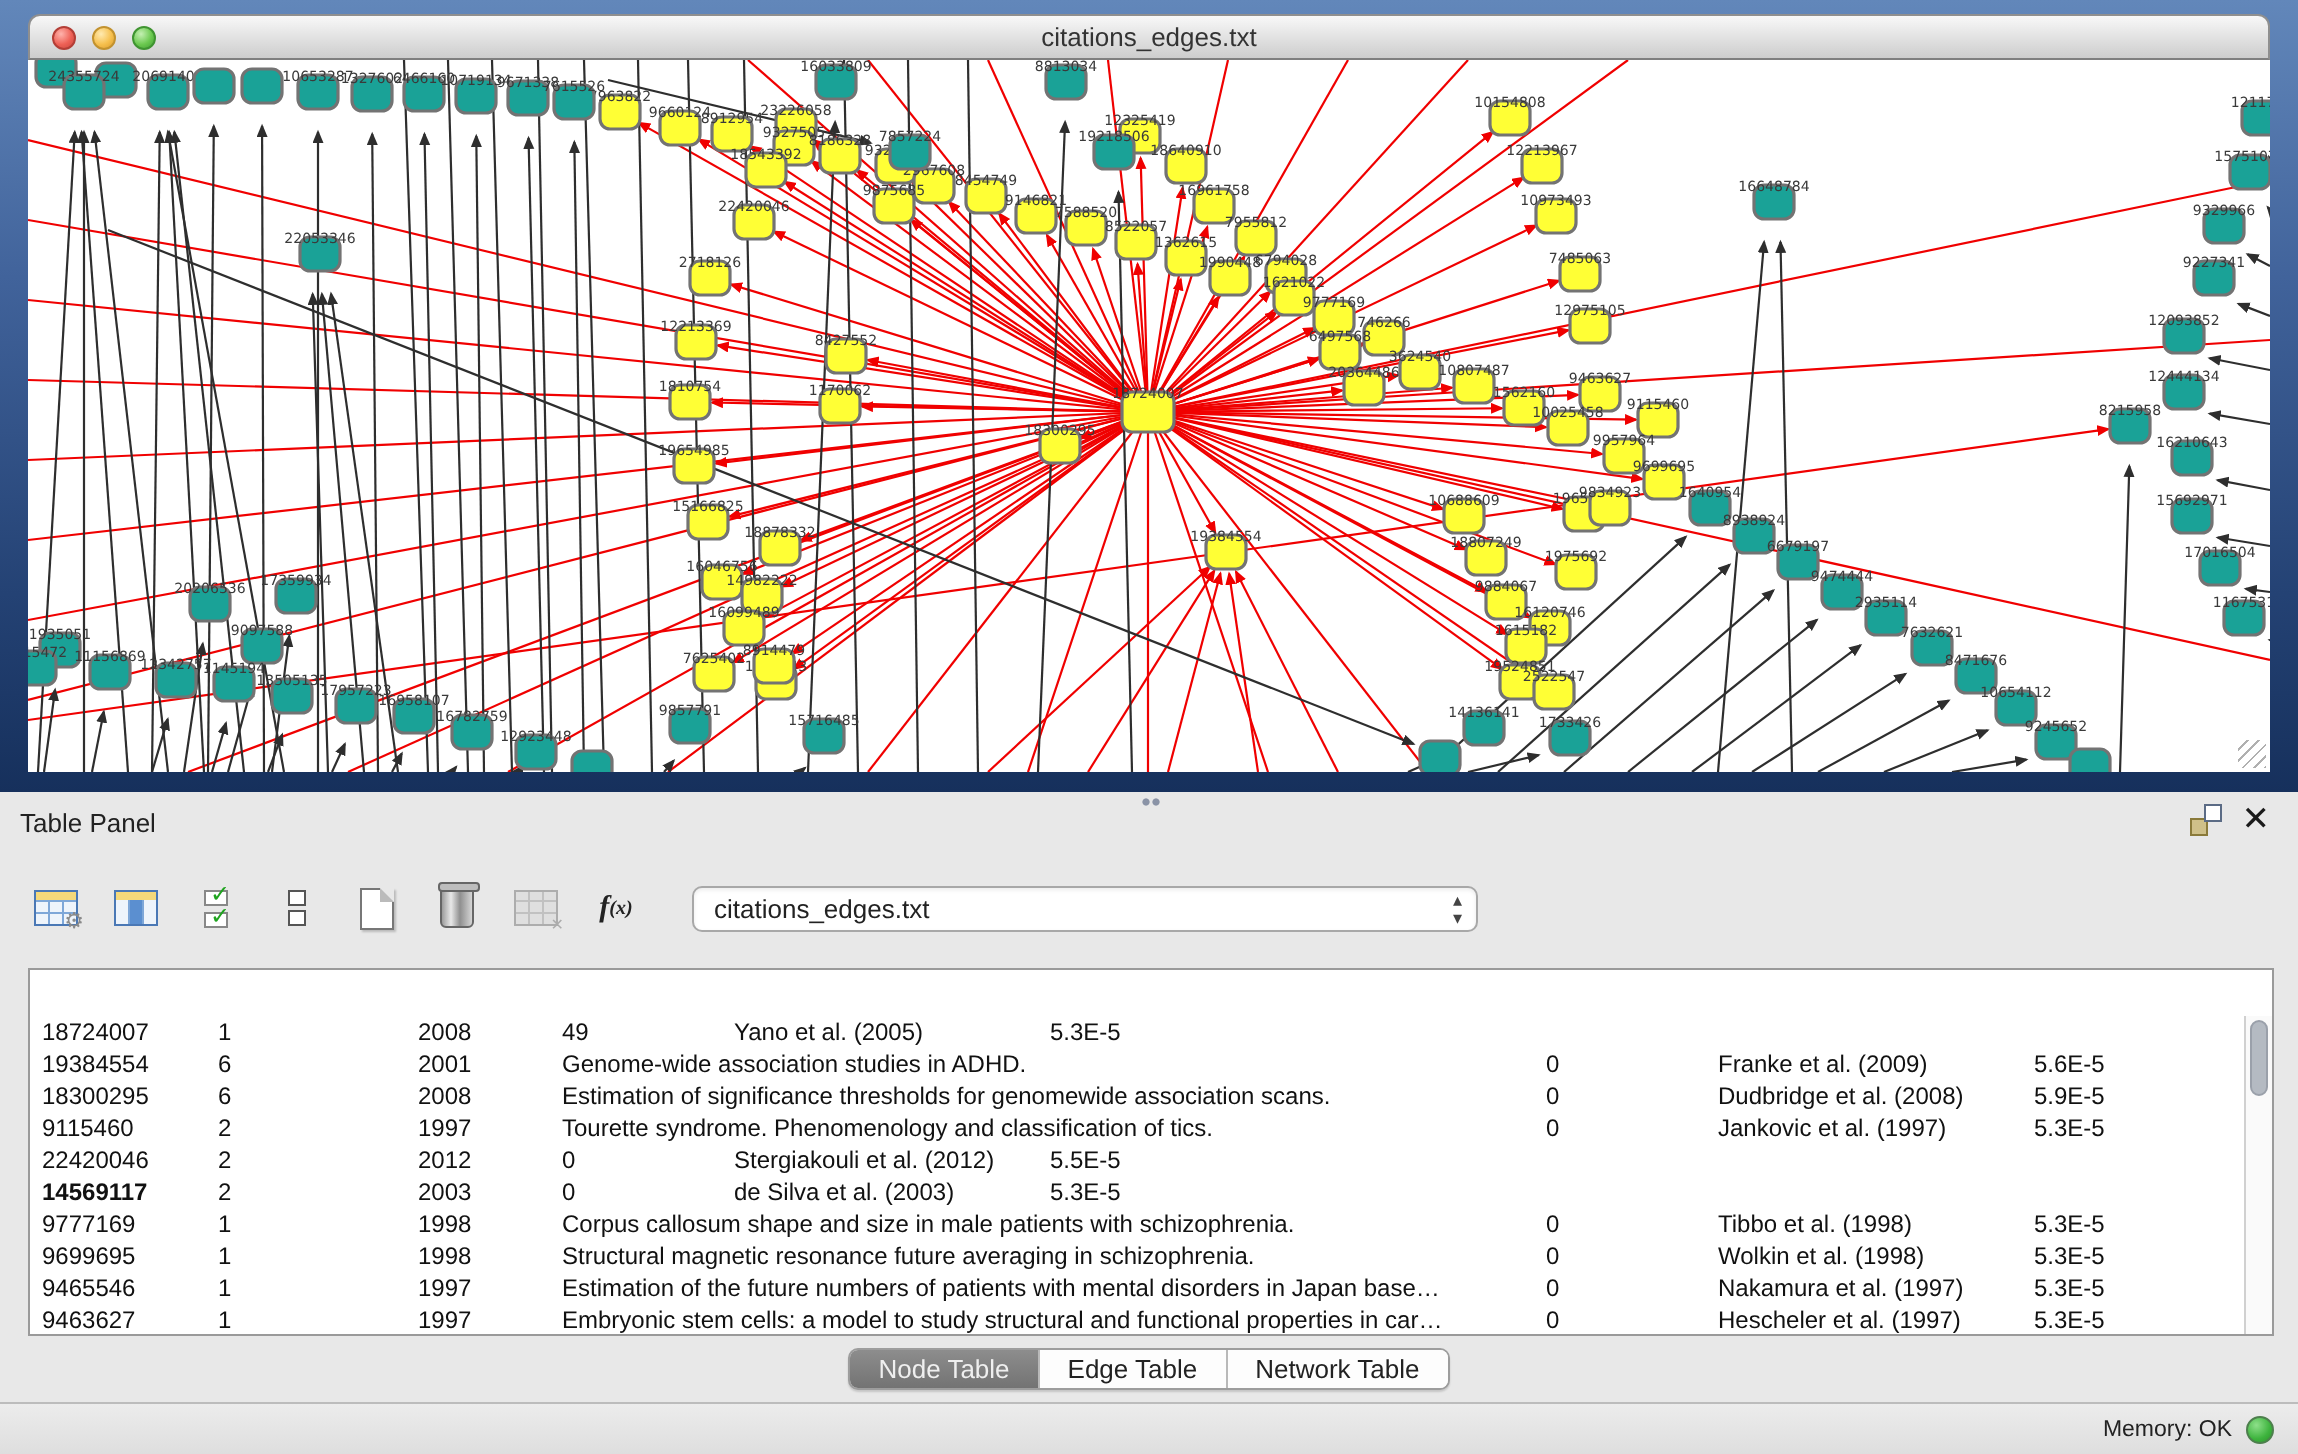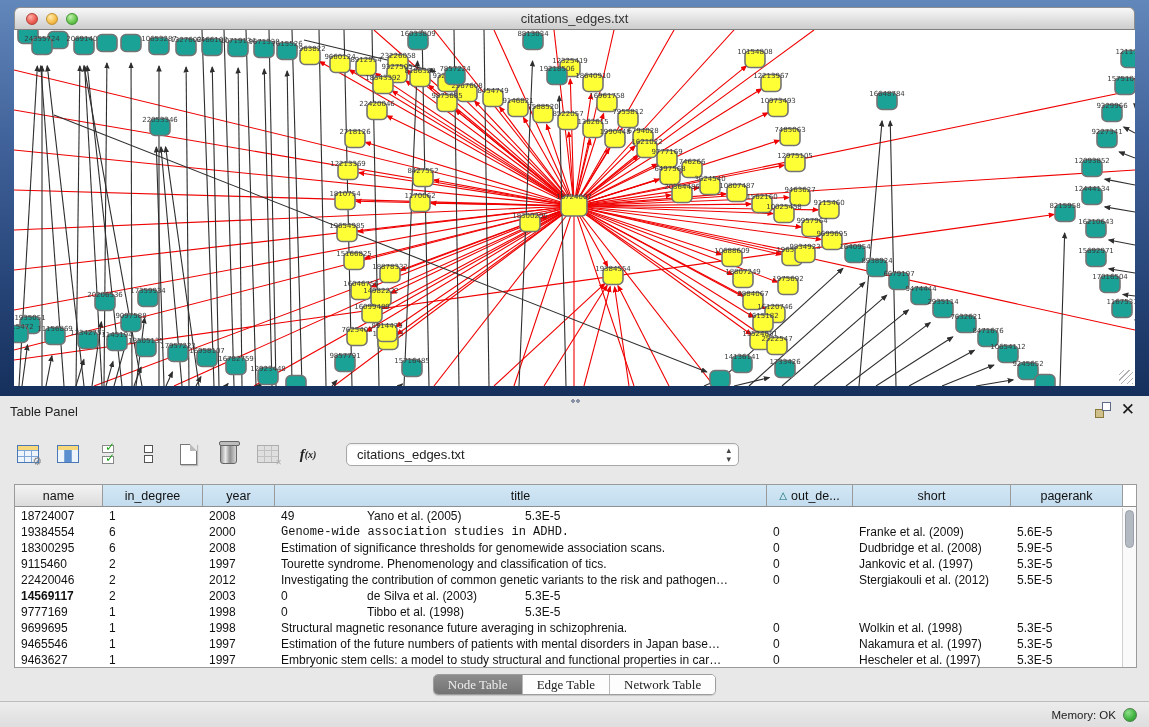--- a/index.html
+++ b/index.html
@@ -48,21 +48,21 @@
   .thdr .hc.gray{background:linear-gradient(#f3f3f3,#dcdcdc);}
   .sorttri{color:#0b6b70;font-size:10px;margin-right:4px;}
   .tbody{position:absolute;left:0;top:23px;right:14px;bottom:0;overflow:hidden;}
   .trow{display:flex;height:16px;font-size:12px;color:#111;align-items:center;}
   .trow .tc{padding-left:6px;white-space:nowrap;overflow:hidden;}
   .vscroll{position:absolute;right:0;top:23px;width:14px;bottom:0;background:#fafafa;border-left:1px solid #d0d0d0;}
   .vthumb{position:absolute;left:2px;top:2px;width:9px;height:38px;border-radius:5px;background:#b4bac2;border:1px solid #9aa0aa;}
 
   .tabsrow{position:absolute;left:0;right:0;top:278px;display:flex;justify-content:center;}
   .segment{display:flex;height:21px;border:1px solid #9d9d9d;border-radius:5px;overflow:hidden;background:#fff;
-    box-shadow:0 1px 1px rgba(0,0,0,.15);font-family:Liberation Serif, serif;}
+    box-shadow:0 1px 1px rgba(0,0,0,.15);}
   .segment .seg{padding:0 14px;font-size:13px;display:flex;align-items:center;color:#222;background:#fdfdfd;
     border-right:1px solid #b9b9b9;}
   .segment .seg:last-child{border-right:none;}
   .segment .seg.sel{background:linear-gradient(#8d8d8d,#737373);color:#efefef;}
 
   .statusbar{position:absolute;left:0;right:0;bottom:0;height:26px;background:linear-gradient(#ececec,#dedede);
     border-top:1px solid #bcbcbc;display:flex;align-items:center;justify-content:flex-end;padding-right:12px;gap:7px;}
   .statusbar .mem{font-size:11.5px;color:#222;}
   .memdot{width:14px;height:14px;border-radius:50%;background:radial-gradient(circle at 35% 30%,#8ee08a,#3db33d 60%,#2e8f2e);
     border:1px solid #4d7f4d;}
@@ -586,58 +586,34 @@
       <div class="combo">
         <span>citations_edges.txt</span>
         <span class="stepper">
             <span>▴</span>
             <span>▾</span>
           </span>
       </div>
     </div>
 
     <div class="ttable">
-      <div class="thdr" id="thead">
-          <div class="hc gray" style="width: 88px; flex: 0 0 88px;">
-            <span>name</span>
-          </div>
-          <div class="hc" style="width: 100px; flex: 0 0 100px;">
-            <span>in_degree</span>
-          </div>
-          <div class="hc" style="width: 72px; flex: 0 0 72px;">
-            <span>year</span>
-          </div>
-          <div class="hc" style="width: 492px; flex: 0 0 492px;">
-            <span>title</span>
-          </div>
-          <div class="hc" style="width: 86px; flex: 0 0 86px;">
-            <span class="sorttri">△</span>
-            <span>out_de...</span>
-          </div>
-          <div class="hc" style="width: 158px; flex: 0 0 158px;">
-            <span>short</span>
-          </div>
-          <div class="hc" style="width: 112px; flex: 0 0 112px;">
-            <span>pagerank</span>
-          </div>
-        </div>
       <div class="tbody" id="tbody">
           <div class="trow">
             <div class="tc" style="width: 88px; flex: 0 0 88px;">18724007</div>
             <div class="tc" style="width: 100px; flex: 0 0 100px;">1</div>
             <div class="tc" style="width: 72px; flex: 0 0 72px;">2008</div>
             <div class="tc" style="width: 86px; flex: 0 0 86px;">49</div>
             <div class="tc" style="width: 158px; flex: 0 0 158px;">Yano et al. (2005)</div>
             <div class="tc" style="width: 112px; flex: 0 0 112px;">5.3E-5</div>
           </div>
           <div class="trow">
             <div class="tc" style="width: 88px; flex: 0 0 88px;">19384554</div>
             <div class="tc" style="width: 100px; flex: 0 0 100px;">6</div>
-            <div class="tc" style="width: 72px; flex: 0 0 72px;">2000</div>
-            <div class="tc" style="width: 492px; flex: 0 0 492px; font-family: Liberation Mono, monospace;">Genome-wide association studies in ADHD.</div>
+            <div class="tc" style="width: 72px; flex: 0 0 72px;">2001</div>
+            <div class="tc" style="width: 492px; flex: 0 0 492px;">Genome-wide association studies in ADHD.</div>
             <div class="tc" style="width: 86px; flex: 0 0 86px;">0</div>
             <div class="tc" style="width: 158px; flex: 0 0 158px;">Franke et al. (2009)</div>
             <div class="tc" style="width: 112px; flex: 0 0 112px;">5.6E-5</div>
           </div>
           <div class="trow">
             <div class="tc" style="width: 88px; flex: 0 0 88px;">18300295</div>
             <div class="tc" style="width: 100px; flex: 0 0 100px;">6</div>
             <div class="tc" style="width: 72px; flex: 0 0 72px;">2008</div>
             <div class="tc" style="width: 492px; flex: 0 0 492px;">Estimation of significance thresholds for genomewide association scans.</div>
             <div class="tc" style="width: 86px; flex: 0 0 86px;">0</div>
@@ -650,37 +626,37 @@
             <div class="tc" style="width: 72px; flex: 0 0 72px;">1997</div>
             <div class="tc" style="width: 492px; flex: 0 0 492px;">Tourette syndrome. Phenomenology and classification of tics.</div>
             <div class="tc" style="width: 86px; flex: 0 0 86px;">0</div>
             <div class="tc" style="width: 158px; flex: 0 0 158px;">Jankovic et al. (1997)</div>
             <div class="tc" style="width: 112px; flex: 0 0 112px;">5.3E-5</div>
           </div>
           <div class="trow">
             <div class="tc" style="width: 88px; flex: 0 0 88px;">22420046</div>
             <div class="tc" style="width: 100px; flex: 0 0 100px;">2</div>
             <div class="tc" style="width: 72px; flex: 0 0 72px;">2012</div>
-            <div class="tc" style="width: 492px; flex: 0 0 492px;">Investigating the contribution of common genetic variants to the risk and pathogen…</div>
             <div class="tc" style="width: 86px; flex: 0 0 86px;">0</div>
             <div class="tc" style="width: 158px; flex: 0 0 158px;">Stergiakouli et al. (2012)</div>
             <div class="tc" style="width: 112px; flex: 0 0 112px;">5.5E-5</div>
           </div>
           <div class="trow">
             <div class="tc" style="width: 88px; flex: 0 0 88px; font-weight: bold;">14569117</div>
             <div class="tc" style="width: 100px; flex: 0 0 100px;">2</div>
             <div class="tc" style="width: 72px; flex: 0 0 72px;">2003</div>
             <div class="tc" style="width: 86px; flex: 0 0 86px;">0</div>
             <div class="tc" style="width: 158px; flex: 0 0 158px;">de Silva et al. (2003)</div>
             <div class="tc" style="width: 112px; flex: 0 0 112px;">5.3E-5</div>
           </div>
           <div class="trow">
             <div class="tc" style="width: 88px; flex: 0 0 88px;">9777169</div>
             <div class="tc" style="width: 100px; flex: 0 0 100px;">1</div>
             <div class="tc" style="width: 72px; flex: 0 0 72px;">1998</div>
+            <div class="tc" style="width: 492px; flex: 0 0 492px;">Corpus callosum shape and size in male patients with schizophrenia.</div>
             <div class="tc" style="width: 86px; flex: 0 0 86px;">0</div>
             <div class="tc" style="width: 158px; flex: 0 0 158px;">Tibbo et al. (1998)</div>
             <div class="tc" style="width: 112px; flex: 0 0 112px;">5.3E-5</div>
           </div>
           <div class="trow">
             <div class="tc" style="width: 88px; flex: 0 0 88px;">9699695</div>
             <div class="tc" style="width: 100px; flex: 0 0 100px;">1</div>
             <div class="tc" style="width: 72px; flex: 0 0 72px;">1998</div>
             <div class="tc" style="width: 492px; flex: 0 0 492px;">Structural magnetic resonance future averaging in schizophrenia.</div>
             <div class="tc" style="width: 86px; flex: 0 0 86px;">0</div>

